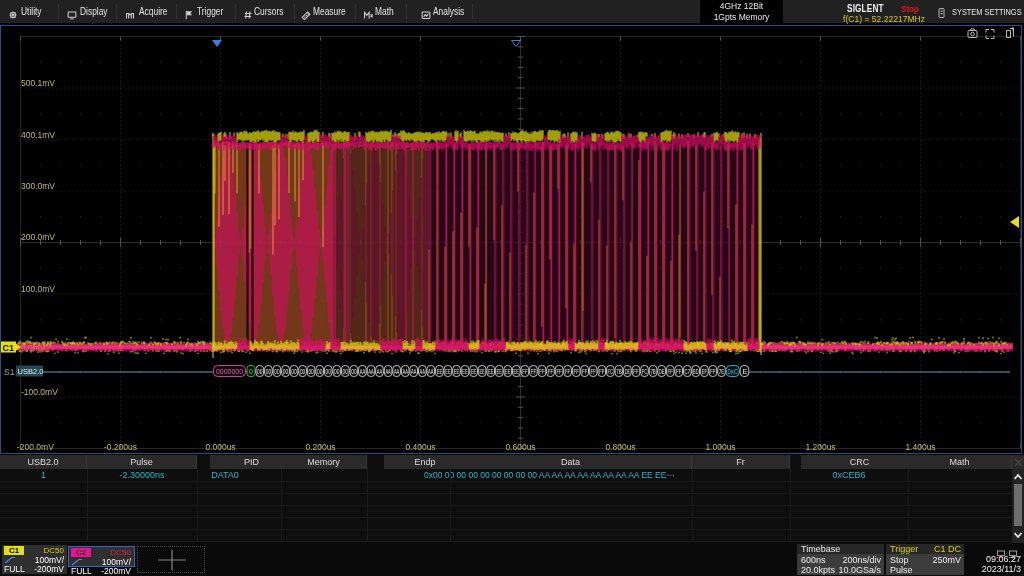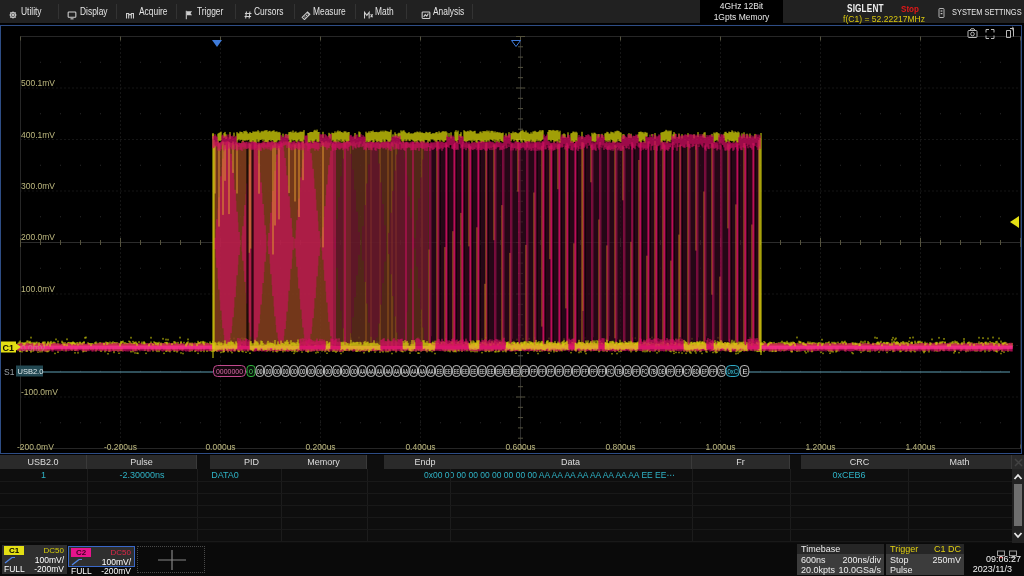--- a/index.html
+++ b/index.html
@@ -348,13 +348,13 @@
  <div class="tb" style="left:4px;top:21px">Pulse</div>
       <div class="tb" style="right:3px;top:31px">Negative</div>
 </div>
 <div class="abs" style="left:996px;top:2px"><svg width="22" height="9" viewBox="0 0 22 9">
         <rect x="1.5" y="1" width="7" height="4.6" stroke="#9a9a9a" fill="none"></rect>
         <rect x="2.8" y="6.8" width="4.4" height="1.4" fill="#c03030"></rect>
         <rect x="13.5" y="1" width="7" height="4.6" stroke="#9a9a9a" fill="none"></rect>
         <rect x="14.8" y="6.8" width="4.4" height="1.4" fill="#9a9a9a"></rect>
       </svg></div>
 <div class="abs" style="left:964px;top:11px;width:57px;text-align:right;color:#f0f0f0;font-size:9px">09:06:27</div>
-<div class="abs" style="left:964px;top:21px;width:48px;text-align:right;color:#f0f0f0;font-size:9px">2023/11/3</div>
+<div class="abs" style="left:964px;top:21px;width:57px;text-align:right;color:#f0f0f0;font-size:9px">2023/11/3</div>
 </div>
 </body></html>

